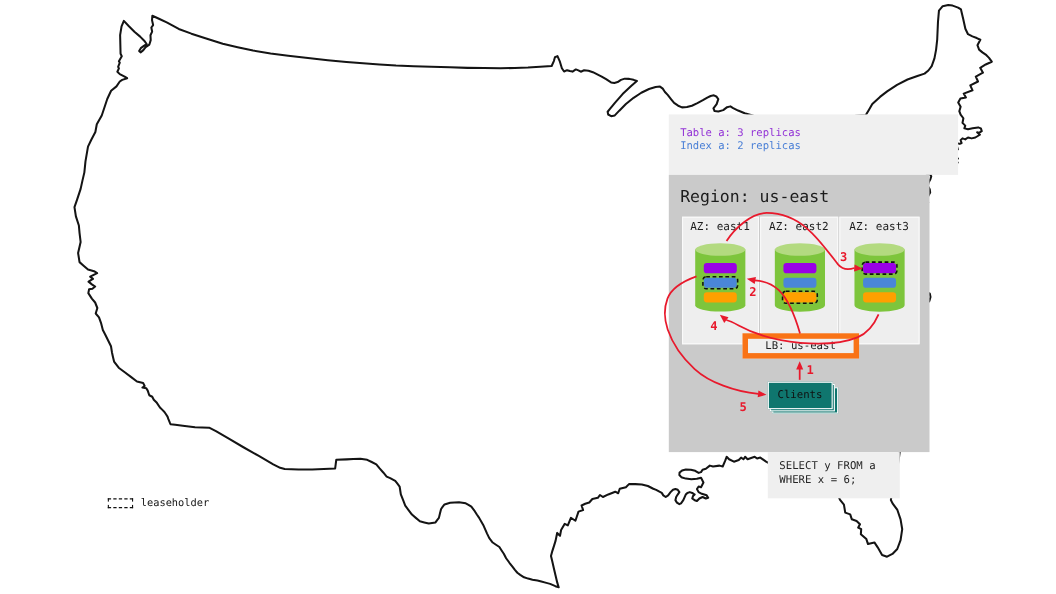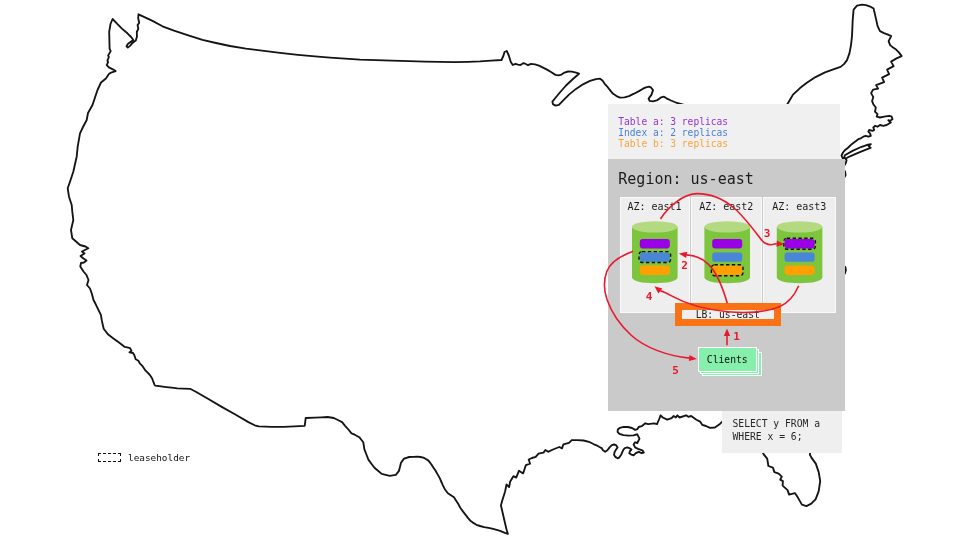--- a/index.html
+++ b/index.html
@@ -4,43 +4,43 @@
 <style>
   * { margin:0; padding:0; box-sizing:border-box; }
   html,body { width:960px; height:540px; background:#ffffff; overflow:hidden;
     font-family:"DejaVu Sans Mono", monospace; }
   #stage { position:relative; width:960px; height:540px; background:#fff; }
   svg.layer { position:absolute; left:0; top:0; width:960px; height:540px; }
   #map-svg { z-index:0; }
   #overlay-svg { z-index:6; pointer-events:none; }
 
   .panel { position:absolute; }
-  #legend-panel { left:608px; top:104px; width:232px; height:54.5px; background:#f0f0f0; z-index:2; padding:11.5px 0 0 10.3px; }
+  #legend-panel { left:608px; top:104px; width:263px; height:54.5px; background:#f0f0f0; z-index:2; padding:11.5px 0 0 10.3px; }
   .legend-row { font-size:9.6px; line-height:11.2px; white-space:pre; }
 
   #region-panel { left:608px; top:158.5px; width:236.5px; height:252px; background:#cacaca; z-index:2; }
   #region-title { position:absolute; left:10.3px; top:11.5px; font-size:15px; color:#1c1c1c; white-space:pre; }
 
   .az-box { position:absolute; top:197.2px; height:115.8px; background:#eeeeee; border:1px solid #fafafa; z-index:3; }
   #az-box-1 { left:619.5px; width:70px; }
   #az-box-2 { left:691px;   width:70.5px; }
   #az-box-3 { left:763px;   width:72.5px; }
   .az-label { position:absolute; left:0; right:0; top:3px; text-align:center; font-size:10px; color:#1c1c1c; white-space:pre; }
 
-  #lb-box { left:674.5px; top:303px; width:106.5px; height:23px; background:#efefef; border:7px solid #f97316; z-index:4;
+  #lb-box { left:674.5px; top:303px; width:106.5px; height:23px; background:#efefef; border:5px solid #f97316; z-index:4;
     display:flex; align-items:center; justify-content:center; }
   #lb-label { font-size:9.7px; color:#222; white-space:pre; }
 
-  .clients-echo { position:absolute; width:59.5px; height:24.5px; background:#86efac; border:1px solid #ffffff; z-index:4; }
+  .clients-echo { position:absolute; width:59.5px; height:24.5px; background:#0f766e; border:1px solid #ffffff; z-index:4; }
   #clients-echo-2 { left:702.1px; top:351.6px; }
   #clients-echo-1 { left:699.7px; top:349.2px; }
   #clients-box    { left:697.5px; top:347px; display:flex; align-items:center; justify-content:center; }
   #clients-label { font-size:9.7px; color:#101010; white-space:pre; }
 
-  #sql-box { left:722px; top:410.5px; width:120px; height:42.5px; background:#efefef; z-index:2; padding:6.5px 0 0 10.5px; }
+  #sql-box { left:698px; top:410.5px; width:120px; height:42.5px; background:#efefef; z-index:2; padding:6.5px 0 0 10.5px; }
   .sql-line { font-size:9.7px; line-height:13px; color:#262626; white-space:pre; }
 
   #map-legend { left:97.5px; top:451.5px; height:12px; z-index:2; display:flex; align-items:center;text-align:right; }
   #leaseholder-swatch { width:23.5px; height:9.6px; border:1.3px dashed #111; background:#fff; margin-right:7px; }
   #leaseholder-label { font-size:9.4px; color:#111; white-space:pre; }
 
   .step-num { position:absolute; z-index:7; font-size:11px; font-weight:bold; width:14px; text-align:center; }
 </style>
 </head>
 <body>
@@ -48,21 +48,20 @@
 <div id="stage">
 
   <svg id="map-svg" class="layer" viewBox="0 0 960 540">
     <path fill="none" stroke="#141414" stroke-width="1.85" stroke-linejoin="round" stroke-linecap="round" d="M138.5,14.3 L145,17.3 L152,20.6 L162.5,26.3 L174,30.6 L186,34.6 L202.5,39.8 L216,43 L230,46 L246,48.6 L262,50.6 L280,52.8 L298,54.8 L315,56.4 L330,57.6 L345,58.7 L360,59.6 L376,60.2 L392,60.7 L409,61.2 L425,61.7 L440,61.9 L455,62.1 L468,61.8 L480,61.4 L491,60.7 L501.5,60 L503.5,55.5 L504.5,52 L506.8,51 L508.8,55.5 L510.8,62 L512.8,65 L515.5,63.8 L518,64.6 L520.5,65.1 L523.5,63.1 L525.8,64 L528,65.2 L531,63.9 L535,64.3 L539,65.6 L543,67.6 L547,69.6 L551,72 L555.5,74.9 L558.5,75.4 L561.5,74.6 L564.5,72.6 L568,71.5 L572,71.7 L576,72.6 L579,73.7 L573.5,78.5 L566,85.5 L559,93.5 L554.5,99 L552.4,101.6 L552.9,104.1 L555.6,105.6 L558.9,104.9 L563,100.6 L569,94.6 L576,88.9 L583,84.3 L590,80.9 L596,79.1 L600,78.7 L602.5,80.6 L604.5,83.6 L607,86.3 L609.8,89.9 L612.8,93.6 L616.5,96.1 L620,97.6 L624.5,97.3 L629,96.1 L634,93.7 L639,91.1 L643,88.7 L646,87.3 L649,86.7 L651.2,87.7 L653,90.1 L651.5,94.6 L648.6,98.6 L649.6,100.9 L653,101.3 L657.5,100.1 L661,97.4 L664,96.7 L666.5,98.3 L671,100.5 L677,103 L685,105.2 L695,107 L707,108.2 L720,108.8 L733,108.8 L746,108.2 L758,107.2 L769,106.1 L779,105.2 L787,104.8 L790,99.8 L793,94.6 L800,88.1 L806.5,83.1 L815.5,77.1 L825,72.3 L834,69.1 L840.5,66.9 L844,64.1 L847,60.1 L849.5,53.1 L851,45.1 L852,36.1 L852.7,20 L853.6,9.6 L857,5.6 L862,4.6 L866,5.1 L871,6.9 L873.6,8.6 L875.6,17.1 L877.6,26.1 L880,31.1 L884,33.1 L888,34.6 L891.2,36.1 L888.6,41.1 L890.1,45.1 L893.1,47.6 L896.1,49.6 L899.1,52.6 L901.6,56.1 L896.1,58.6 L891.1,61.6 L893.6,66.1 L887.1,69.6 L889.1,74.1 L882.1,77.6 L884.1,82.1 L876.1,85.1 L878.1,88.6 L873.1,89.6 L871.1,93.1 L873.3,97.1 L872.1,101.1 L873.3,104.2 L875.8,107.5 L875,111.7 L877.5,114.2 L876.7,116.7 L880,117.5 L884.2,116.7 L889.2,115.8 L891.7,116.7 L892.5,119.2 L890,120.8 L888.3,120.2 L890.8,122.5 L886.7,125 L883.3,125.8 L880,125 L877.5,126.7 L875,125.8 L873.3,127.5 L874.2,130 L872.5,130.8 L869.2,130 L868.3,131.7 L870,133.3 L870.8,135.8 L868.3,136.7 L865.8,135.8 L863.3,136.7 L860.8,138.3 L858.3,139.2 L855,141.7 L851.7,144.2 L848.3,147.5 L845.2,149.9 L843,152.5 L841.5,155.5 L842.5,158 L845.3,158.3 L846.6,160.3 L845.8,163 L844.2,165.8 L843.5,169 L845.2,172 L845.6,175 L844,178 L842.5,181 L843.8,184 L842,187.5 L840,191 L841,195 L839,199 L840,204 L838,208 L839,213 L837.5,218 L838.5,223 L837,228 L838,234 L837,240 L838.5,246 L837.5,252 L839,258 L841,263 L843.5,266 L845.3,267 L845.9,270 L844.9,273.5 L842.5,276.5 L839.5,280 L837,284 L835,289 L833,295 L831.5,301 L830,308 L828.8,315 L827.8,322 L827,330 L826,338 L825,347 L824,356 L823,365 L822,374 L821,383 L820,392 L819,401 L818,410 L817,418 L815.5,427 L814,435 L812.5,443 L811,450 L810,453.4 L809.9,454.6 L811.4,457.6 L815.8,463.6 L818.7,472.1 L820.2,481.1 L818.7,491.1 L815.7,499.1 L811.3,503.6 L806.4,506.1 L801.9,504.6 L797.9,497.6 L794.9,493.1 L789.1,494.6 L787.6,490.1 L782.6,485.6 L782.9,481.1 L780.2,479.6 L781.8,476.6 L778.7,473.6 L774.4,472.1 L772.9,467.6 L768.4,466 L767.2,458.7 L763.7,454.4 L761.9,450.6 L758,447.7 L752,444.7 L745,441.7 L738,438.3 L732,434 L727.5,428.7 L726.9,423 L726,420 L724.7,420.4 L722.3,421.6 L719.2,424.6 L714.9,427.5 L710,427.9 L706,426 L702.2,424.8 L700.1,421.6 L696.4,419.7 L691.2,416 L688.3,416.8 L686.1,415.3 L679.6,417.5 L677.4,415.3 L675.9,417.5 L673.7,416 L671.6,418.2 L667.2,419.7 L662.8,417.5 L660.6,415.3 L659.2,419 L657,424.1 L654.1,423.3 L648.2,424.1 L645.3,423.3 L641.7,426.2 L638.7,427 L637.3,429.2 L635.1,429.9 L632,428 L628,427 L623.5,426.9 L620,427.8 L617.8,429.5 L617.6,431.8 L619.4,433.8 L623.5,435.1 L628.5,435.6 L633.5,435.3 L636.5,434.5 L637.3,434.3 L639.5,438.6 L637.3,443 L635.1,442.3 L633.6,444.5 L635.1,447.4 L638,448.9 L642.4,450.3 L643.8,452.5 L641.7,453.2 L638.7,451.8 L635.8,453.2 L633.6,455.4 L631.5,454.7 L629.3,453.2 L630,451 L631.5,449.6 L629.3,448.1 L627.1,447.4 L624.9,448.1 L623.4,449.6 L621.2,454.7 L619.1,457.6 L617.6,458.3 L615.4,456.9 L614,454.7 L614.7,451.8 L616.1,449.6 L617.6,447.4 L616.1,445.2 L614,444.5 L611.8,445.2 L609.6,447.4 L607.4,450.3 L605.2,451.8 L603,450.3 L601.6,448.1 L599.5,447 L596.5,445.3 L593.9,444.3 L589,441.8 L583.5,440.5 L577.5,440.1 L571.8,440.1 L569,442.9 L563.4,444.3 L562,448.4 L559.3,447 L553,449.5 L548.1,451.8 L545.4,450 L543.5,452.6 L538.5,453.6 L535.7,456.8 L532,458 L528.7,459.5 L530.1,463.7 L525.9,465.1 L524.5,469.3 L523.1,473.4 L519,470.7 L516.2,477.6 L513.4,476.2 L510.1,481.8 L509.1,487.1 L506.5,484.5 L505.1,491.5 L503.7,496 L502.1,501 L500.9,505.4 L502,510 L503.5,516.5 L505.1,523.5 L506.6,529.7 L507.9,533.9 L504.9,532.9 L500.1,530.8 L496.7,529.9 L492.1,528.7 L488.6,527.8 L484.1,527.1 L480.1,526 L476.4,524.8 L472.9,522.6 L470.3,520.7 L467.9,517.9 L466.2,515.6 L463.1,511.6 L460.1,507.5 L458,503.4 L456,500.4 L454,497.3 L450.9,495.2 L447.9,493.2 L444.8,489.2 L442.8,485.1 L441.2,481.5 L439.7,478 L437.6,474.4 L435.6,470.8 L433.5,467.7 L431.6,464.7 L428.5,460.6 L425.9,459 L423.4,457.6 L420.3,457 L417.3,456.6 L413.2,456.8 L409.2,457 L404.1,458.6 L402.5,460.6 L401,462.7 L400,466.7 L399,470.8 L397.4,472.8 L395.9,474.9 L392.8,475.4 L389.8,475.9 L385.7,474.9 L381.7,473.9 L378,470.8 L374.5,467.8 L371.4,463.7 L368.4,459.6 L366.4,454.5 L364.4,449.4 L363.3,442.3 L361.3,439.7 L359.3,437.2 L354.7,434.7 L351.5,433.3 L348.4,429.5 L345.1,425.8 L342.1,422.1 L337.9,420 L333.8,418 L327.6,417 L321.3,417.3 L315.1,417.6 L305.7,418 L305.2,421.9 L304.7,425.9 L294.3,426.3 L283.8,426.8 L271.3,426.8 L258.8,426.3 L254.7,425.3 L248.4,422.1 L234.9,414.3 L221.3,406.6 L208.8,399.3 L196.3,392 L190.1,388.8 L183.7,388.6 L177.3,388.4 L171.7,387.7 L166.2,387.1 L159.3,386.2 L155.1,385.7 L154.4,384.3 L153,380.8 L152.3,378.7 L150.9,376.6 L149.5,374.5 L147.4,372.4 L145.4,370.4 L142.6,366.2 L139.8,363.4 L138.4,360.7 L135.7,359.3 L134.3,355.1 L133,353 L129.5,352.3 L131.5,350.9 L130.1,348.1 L127.3,347.4 L124.5,346.8 L119,342.6 L113.4,338.4 L107.9,334.3 L105.8,331.5 L103.7,328.7 L102.7,324.5 L101.8,320.4 L100.9,314.8 L98.2,309.3 L95.5,303.8 L93.5,300 L91.8,293.5 L90,288.5 L87,285 L88.5,280 L86.5,275 L83.5,271.5 L80.3,266.5 L81,263 L84,262.5 L86.5,260.5 L83.5,258.5 L80.5,256 L84.5,253.5 L82,251.5 L88.3,248.3 L85.5,246.5 L80,245 L76,241.5 L72.3,238.3 L71,230 L73.3,220 L72.3,211.7 L71.7,205 L69,196.7 L67.7,188.3 L70,181.7 L73.3,171.7 L75,164 L76.7,156.7 L77.7,146.7 L80,133.3 L83,127 L86.7,120 L88,113 L92.5,105 L95,97.5 L97.5,90 L101,82.5 L105.9,78.5 L108.9,74.1 L111.1,72.6 L115.6,71.1 L113.3,69.6 L108.9,67.4 L106.7,65.2 L108.1,62.2 L107.4,60.7 L108.9,57 L108.1,55.6 L110.7,51.1 L109.6,48.9 L109.2,31.9 L110.5,24 L112.6,19 L117,23.7 L122.2,28.9 L127.4,33.3 L131.1,37 L133.3,40 L130.5,42 L128,43.8 L126.5,46.3 L127.8,47.6 L130.3,45.6 L132.4,42.9 L135.8,40.5 L137,36.5 L136.8,32 L138.3,28.8 L137.6,25 L139.2,22.8 L138.2,18.3 Z
          M844.8,155.2 L853,150.6 L861,147 L868,144.6 L870.9,144.1 L868.6,146.1 L870.6,147.8 L866,149.6 L858,152.9 L850,156.3 L845.4,158.7 L844.3,157 Z"></path>
   </svg>
 
   <div id="legend-panel" class="panel">
     <div class="legend-row" style="color: rgb(147, 51, 214);">Table a: 3 replicas</div>
     <div class="legend-row" style="color: rgb(74, 127, 214);">Index a: 2 replicas</div>
-    <div class="legend-row" style="color: rgb(245, 164, 60);">Table b: 3 replicas</div>
   </div>
 
   <div id="region-panel" class="panel">
     <div id="region-title">Region: us-east</div>
   </div>
 
   <div id="az-box-1" class="az-box">
     <div class="az-label">AZ: east1</div>
   </div>
   <div id="az-box-2" class="az-box">

